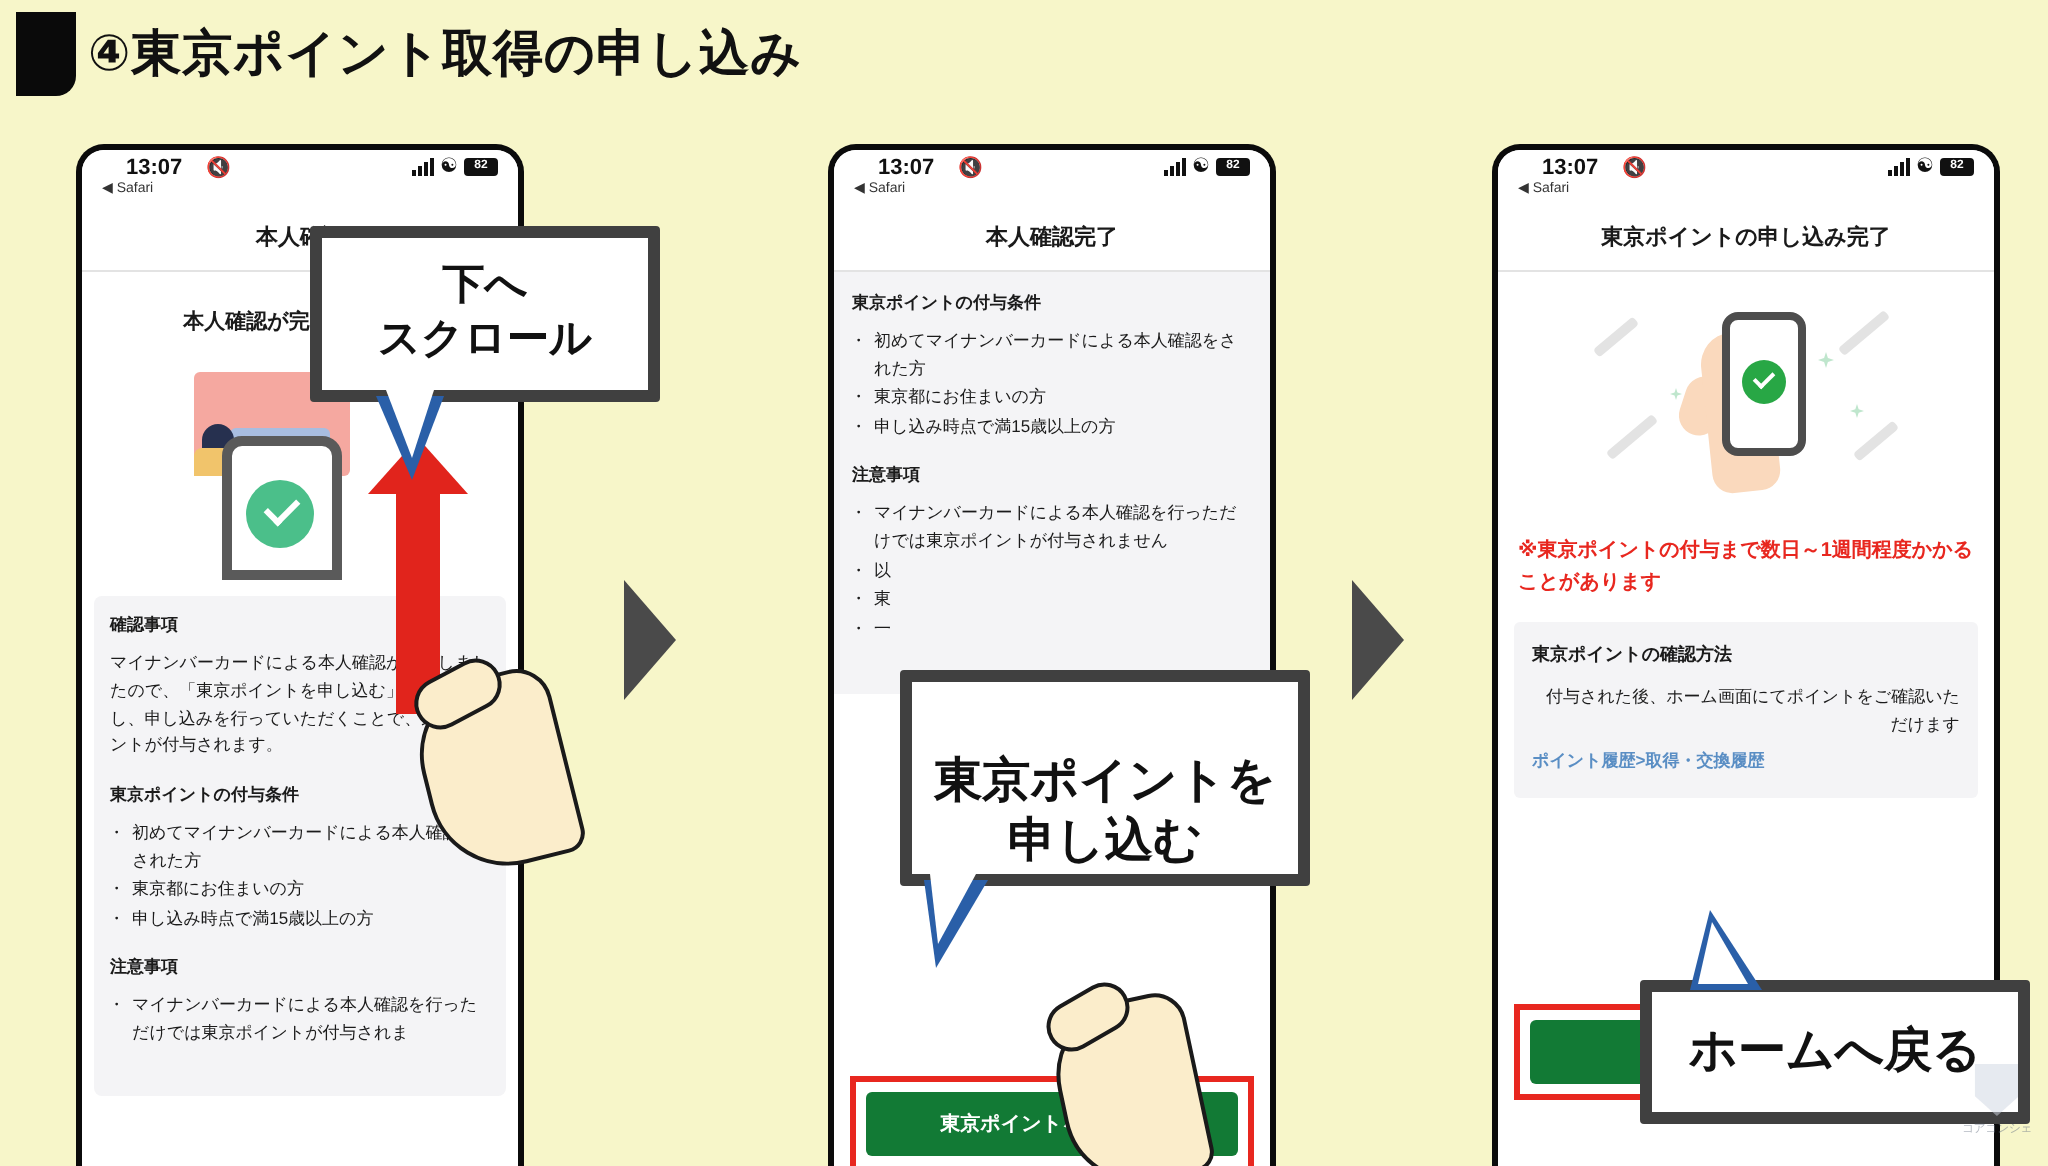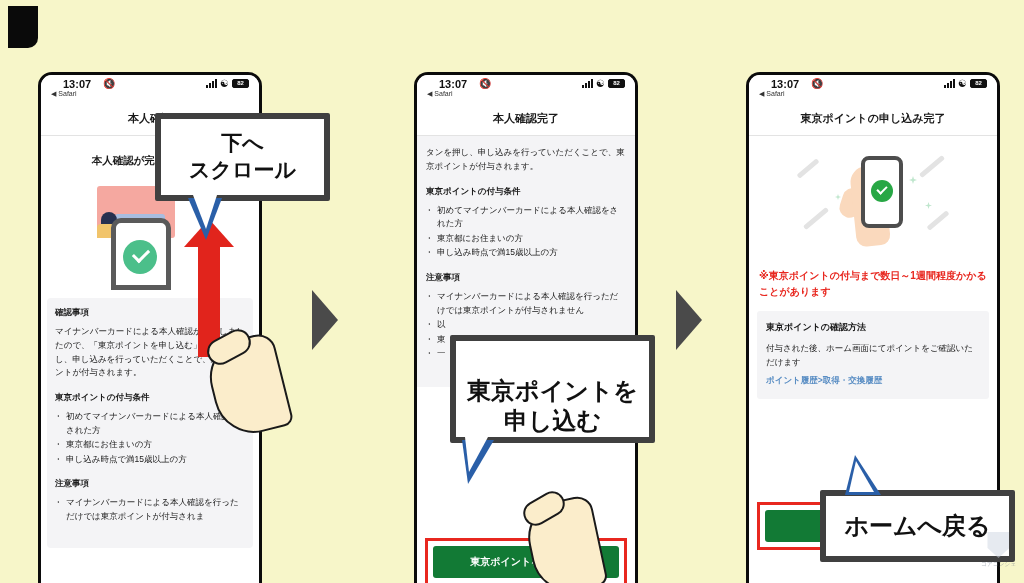--- a/index.html
+++ b/index.html
@@ -175,21 +175,21 @@
 
   .p3-warn {
     color: #e8271f; font-size: 10px; font-weight: bold;
     line-height: 1.55; padding: 4px 10px 0;
   }
   .p3-card {
     background: #f4f4f6; margin: 12px 8px 0; padding: 10px 9px 12px;
     border-radius: 3px;
   }
   .p3-card-h { font-size: 9px; font-weight: bold; color:#1b1b1b; margin-bottom: 8px; }
-  .p3-card-p { font-size: 8.5px; color:#1b1b1b; line-height:1.6; }
+  .p3-card-p { font-size: 8.5px; color:#1b1b1b; line-height:1.6;text-align:right; }
   .p3-card-link { font-size: 8.5px; color:#5a8ec4; font-weight: bold; margin-top: 6px; display:block; text-decoration:none; cursor:pointer; }
 
   
   .step-arrow {
     position: absolute; width: 0; height: 0;
     border-top: 30px solid transparent;
     border-bottom: 30px solid transparent;
     border-left: 26px solid #4a4a4a;
   }
   #arrow-1 { left: 312px; top: 290px; }
@@ -289,20 +289,21 @@
     clip-path: polygon(0 0, 100% 0, 100% 62%, 50% 100%, 0 62%);
     position: relative;
   }
   #wm-text { font-size: 6px; color: #6b7686; margin-top: 2px; letter-spacing: -.3px; }
 </style>
 </head>
 <body>
 
 <div id="header">
   <div id="header-bar"></div>
+  <div id="header-title">④東京ポイント取得の申し込み</div>
 </div>
 
 <div class="phone" id="phone-1">
   <div class="statusbar">
     <div class="sb-time">13:07</div>
     <div class="sb-mute">🔇</div>
     <div class="sb-safari">◀ <span>Safari</span></div>
     <div class="sb-right">
       <span class="sig">
           <i></i>
@@ -354,21 +355,20 @@
           <i></i>
           <i></i>
         </span>
       <span class="wifi">☯</span>
       <span class="batt">82</span>
     </div>
   </div>
   <div class="navtitle">本人確認完了</div>
   <div class="screen-body">
     <div class="p2-doc">
-      <div class="doc-p">タンを押し、申し込みを行っていただくことで、東京ポイントが付与されます。</div>
       <div class="doc-h">東京ポイントの付与条件</div>
       <ul class="doc-ul">
         <li>初めてマイナンバーカードによる本人確認をされた方</li>
         <li>東京都にお住まいの方</li>
         <li>申し込み時点で満15歳以上の方</li>
       </ul>
       <div class="doc-h">注意事項</div>
       <ul class="doc-ul">
         <li>マイナンバーカードによる本人確認を行っただけでは東京ポイントが付与されません</li>
         <li>以</li>

